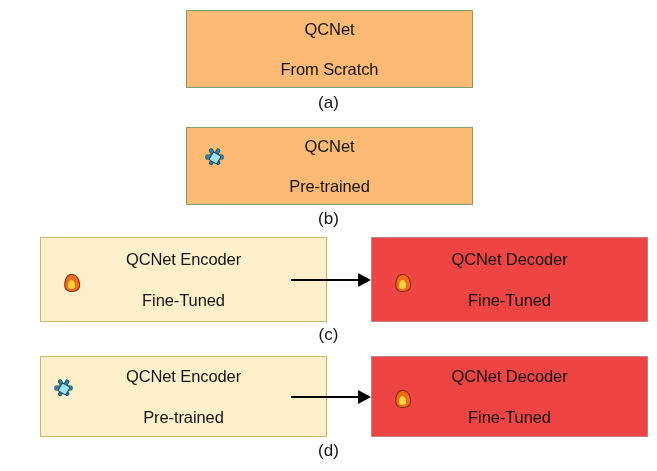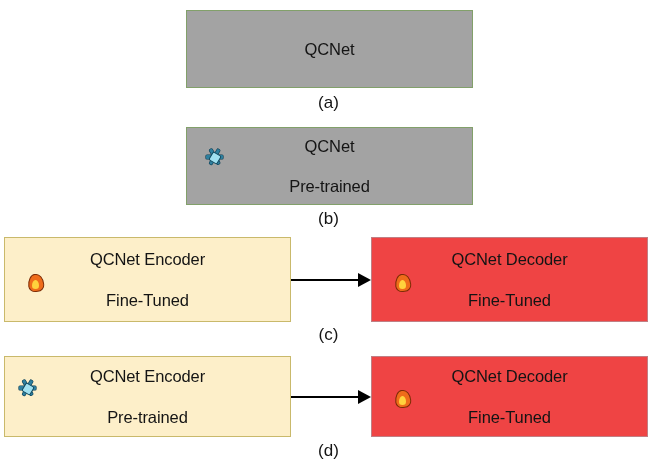--- a/index.html
+++ b/index.html
@@ -24,26 +24,27 @@
   .node {
     position: absolute;
     box-sizing: border-box;
     border-width: 1.5px;
     border-style: solid;
     display: flex;
     align-items: center;
     justify-content: center;
   }
   .node-green {
-    background: #a3a3a3;
+    background: #fdba74;
     border-color: #82a06a;
   }
   .node-yellow {
     background: #fdefc9;
     border-color: #c9b96b;
+    margin-left: 36px;
   }
   .node-pink {
     background: #ef4444;
     border-color: #c07f84;
   }
   .node-label {
     text-align: center;
     line-height: 1.22;
     font-size: 16.5px;
     letter-spacing: -0.1px;
@@ -141,20 +142,21 @@
   }
 </style>
 </head>
 <body>
 
 <div class="canvas">
 
   <div class="node node-green" style="left:186px; top:10px; width:287px; height:78px;">
     <div class="node-label">
       <span class="l1">QCNet</span>
+      <span class="l2">From Scratch</span>
     </div>
   </div>
   <div class="panel-caption" style="top:93px;">(a)</div>
 
   <div class="node node-green" style="left:186px; top:127px; width:287px; height:78px;">
     <div class="state-icon" style="left:27px; top:29px;">
       <span class="snow"><i></i><i></i><i></i><b></b></span>
     </div>
     <div class="node-label">
       <span class="l1">QCNet</span>

